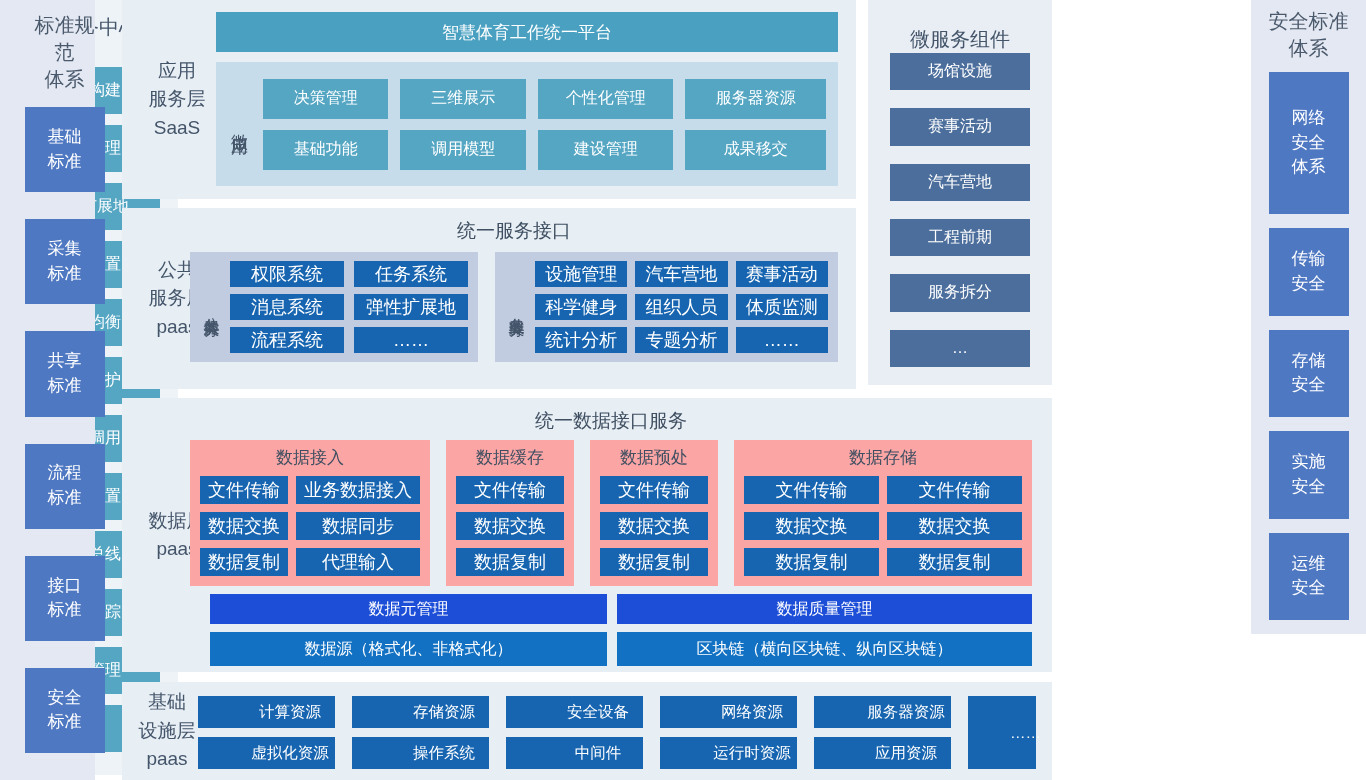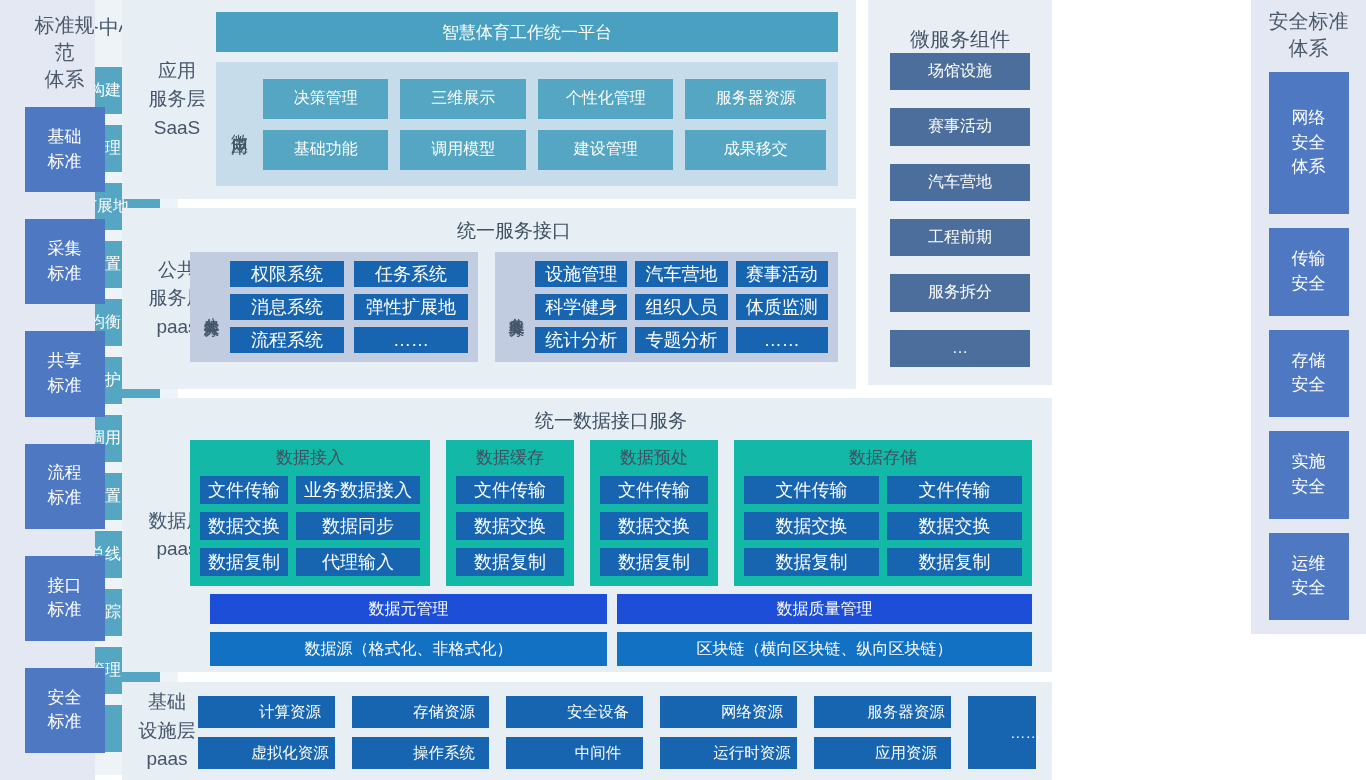--- a/index.html
+++ b/index.html
@@ -51,21 +51,21 @@
   .g1 { width:288px; margin-right:17px; }
   .g2 { flex:1; }
   .grid2 { flex:1; display:grid; grid-template-columns:1fr 1fr; gap:7px 10px; margin-left:8px; }
   .grid3 { flex:1; display:grid; grid-template-columns:1fr 1fr 1fr; gap:7px 8px; margin-left:8px; }
 
   
   #sec3 { left:122px; top:398px; width:930px; height:274px; }
   .sec3-content { position:absolute; left:68px; top:10px; right:20px; }
   .data-groups { display:grid; grid-template-columns:240px 128px 128px 1fr;
     gap:16px; margin-top:6px; }
-  .data-group { background:#14b8a6; padding:6px 10px 10px; }
+  .data-group { background:#fca5a5; padding:6px 10px 10px; }
   .dg-title { text-align:center; font-size:17px; color:#3f4f61; margin-bottom:7px; }
   .dg-grid1 { display:grid; grid-template-columns:1fr; gap:8px; }
   .dg-grid2a { display:grid; grid-template-columns:88px 1fr; gap:8px; }
   .dg-grid2b { display:grid; grid-template-columns:1fr 1fr; gap:8px; }
   .data-group .dark-btn { height:28px; }
   .bar-row { display:grid; grid-template-columns:397px 1fr; gap:10px; margin-left:20px; }
   .slate-bar { background:#1d4ed8; color:#fff; height:30px; margin-top:8px;
     display:flex; align-items:center; justify-content:center; font-size:16px; cursor:pointer; }
   .blue-bar { background:#1271c2; color:#fff; height:34px; margin-top:8px;
     display:flex; align-items:center; justify-content:center; font-size:16px; cursor:pointer; }

